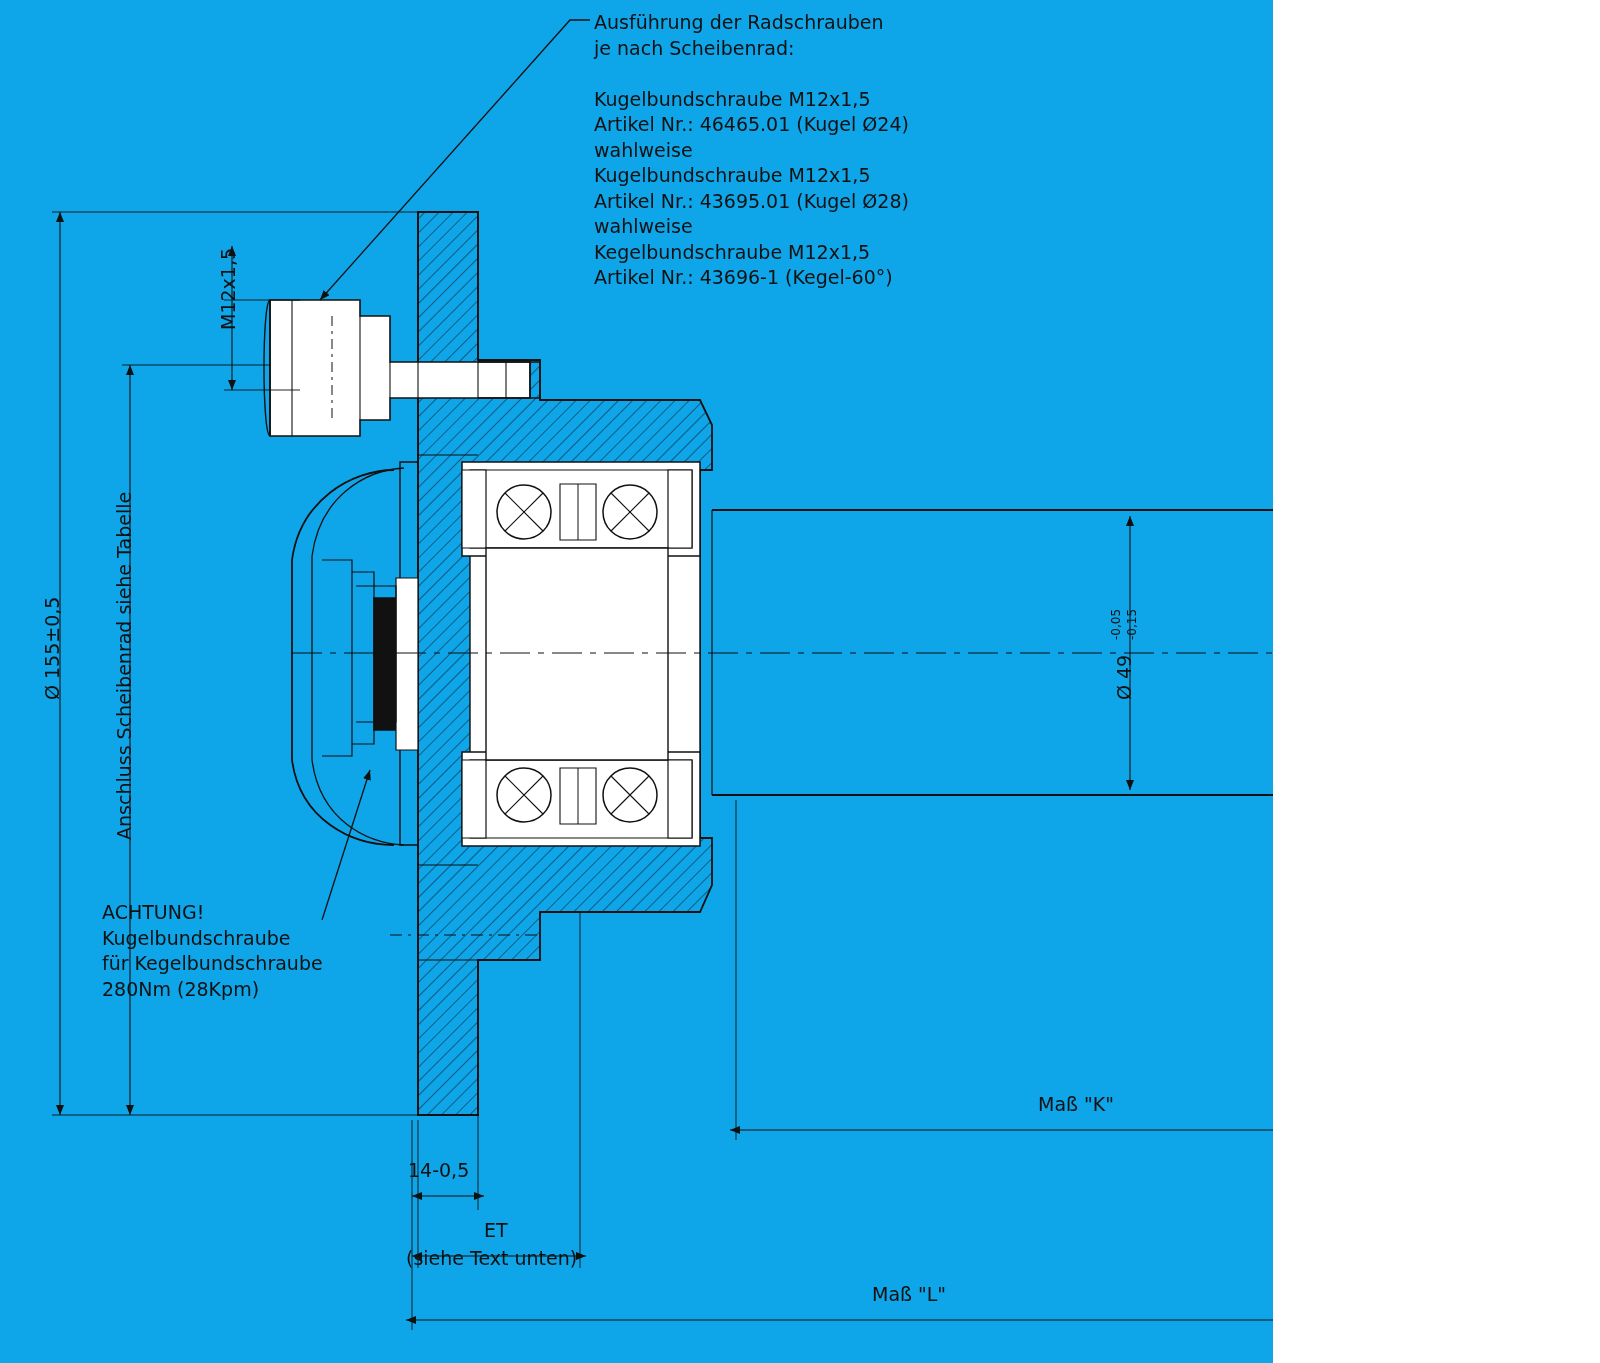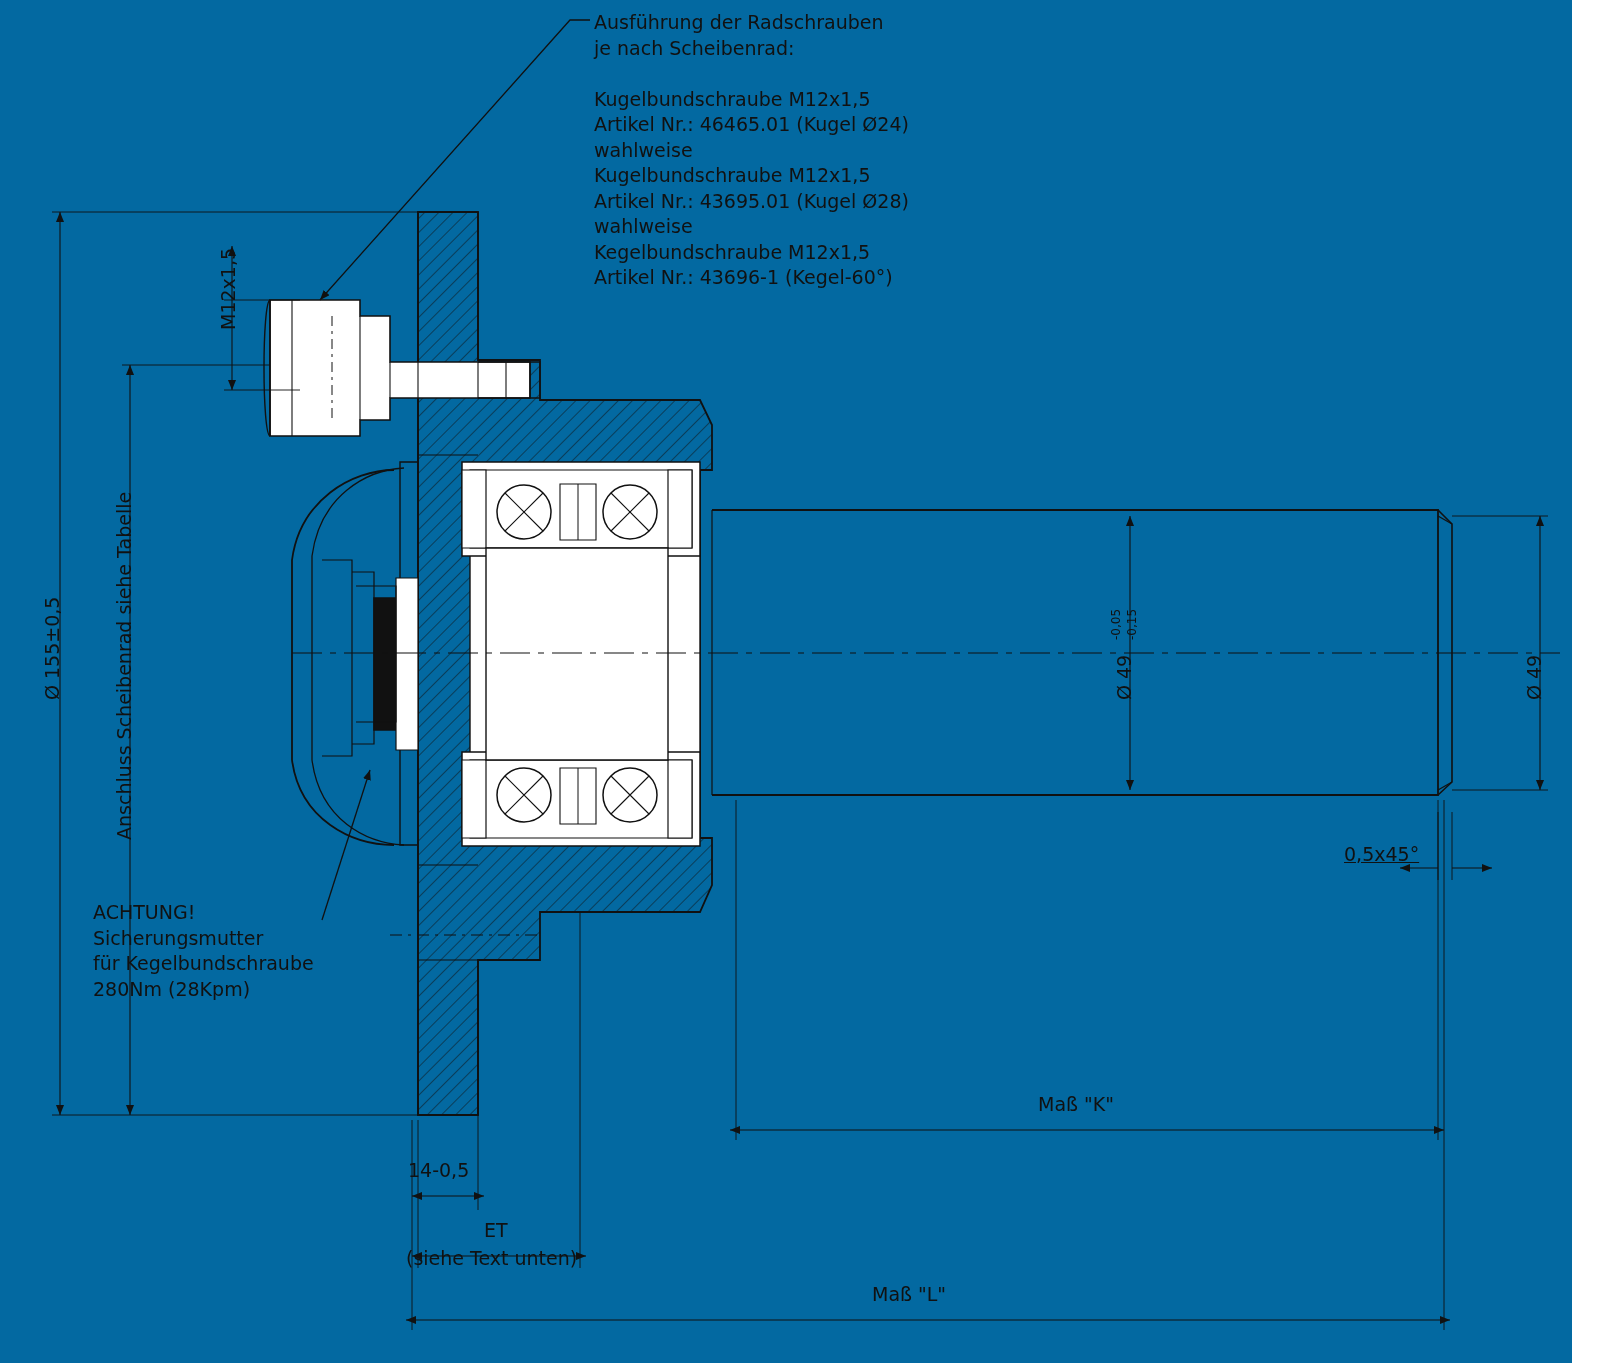--- a/index.html
+++ b/index.html
@@ -1,23 +1,22 @@
 <!DOCTYPE html>
 <html><head>
 <meta charset="utf-8">
 <style>
   html,body{margin:0;padding:0;background:#ffffff;}
   #sheet{
     position:relative;
-    width:1532px;height:1363px;
-    background:#0369a1;
+    width:1273px;height:1363px;
+    background:#0ea5e9;
     font-family:"DejaVu Sans", sans-serif;
     color:#111111;
     overflow:hidden;
-    padding-left:40px;
   }
   svg.drw{position:absolute;left:0;top:0;width:1600px;height:1363px;}
   .lbl{position:absolute;white-space:pre;font-size:19px;line-height:25px;color:#111;}
   .lbl.tiny{font-size:12px;}
   .rot90{transform:rotate(-90deg);transform-origin:0 0;}
   .note{font-size:19px;line-height:25.5px;}
 </style>
 </head>
 <body>
 
@@ -161,21 +160,21 @@
 
       <path d="M412,1120 L412,1330" stroke-width="0.9"></path>
       <path d="M1444,800 L1444,1330" stroke-width="0.9"></path>
       <path d="M406,1320 L1450,1320" stroke-width="1.1" marker-start="url(#arrStart)" marker-end="url(#arrEnd)"></path>
 
     </g>
   </svg>
 
   <div class="lbl note" style="left:594px;top:10px;"><span>Ausführung der Radschrauben</span><br><span>je nach Scheibenrad:</span><br><br><span>Kugelbundschraube M12x1,5</span><br><span>Artikel Nr.: 46465.01 (Kugel Ø24)</span><br><span>wahlweise</span><br><span>Kugelbundschraube M12x1,5</span><br><span>Artikel Nr.: 43695.01 (Kugel Ø28)</span><br><span>wahlweise</span><br><span>Kegelbundschraube M12x1,5</span><br><span>Artikel Nr.: 43696-1 (Kegel-60°)</span></div>
 
-  <div class="lbl note" style="left:93px;top:900px;"><span>ACHTUNG!</span><br><span>Sicherungsmutter</span><br><span>für Kegelbundschraube</span><br><span>280Nm (28Kpm)</span></div>
+  <div class="lbl note" style="left:102px;top:900px;"><span>ACHTUNG!</span><br><span>Kugelbundschraube</span><br><span>für Kegelbundschraube</span><br><span>280Nm (28Kpm)</span></div>
 
   <div class="lbl rot90" style="left:40px;top:700px;">Ø 155±0,5</div>
 
   <div class="lbl rot90" style="left:112px;top:840px;">Anschluss Scheibenrad siehe Tabelle</div>
 
   <div class="lbl rot90" style="left:216px;top:330px;">M12x1,5</div>
 
   <div class="lbl rot90" style="left:1112px;top:700px;">Ø 49</div>
   <div class="lbl tiny rot90" style="left:1104px;top:640px;">-0,05</div>
   <div class="lbl tiny rot90" style="left:1120px;top:640px;">-0,15</div>

